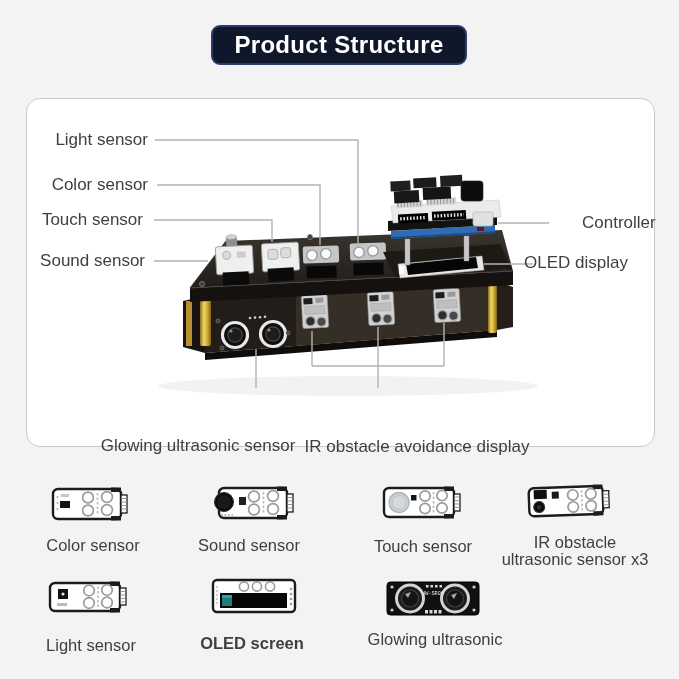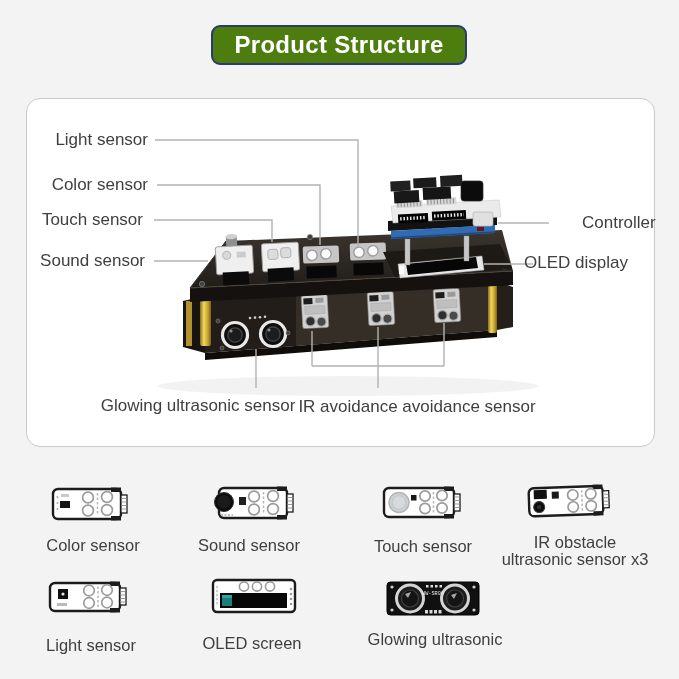--- a/index.html
+++ b/index.html
@@ -4,34 +4,34 @@
 <style>
   html,body{margin:0;padding:0;}
   body{
     width:679px;height:679px;position:relative;overflow:hidden;
     background:#f3f3f3;
     font-family:"Liberation Sans",sans-serif;
     -webkit-font-smoothing:antialiased;
   }
   .badge{
     position:absolute;left:211px;top:25px;width:256px;height:40px;
-    background:#4d7c0f;border:2px solid #2B3C6B;border-radius:9px;
+    background:#0f172a;border:2px solid #2B3C6B;border-radius:9px;
     box-sizing:border-box;display:flex;align-items:center;justify-content:center;
   }
   .badge span{color:#fff;font-size:24px;font-weight:bold;letter-spacing:.3px;}
   .panel{
     position:absolute;left:26px;top:98px;width:629px;height:349px;
     background:#fff;border:1.5px solid #C9C9C9;border-radius:14px;box-sizing:border-box;
   }
   .robot-svg{position:absolute;left:26px;top:98px;}
   .lbl{
     position:absolute;color:#3F3F3F;font-size:17px;line-height:20px;white-space:nowrap;
   }
   .lbl.r{text-align:right;}
-  .lbl.c{transform:translateX(-50%);text-align:center;}
+  .lbl.c{transform:translateX(-50%);text-align:center;margin-top:40px;}
   .part{position:absolute;}
   .part-label{
     position:absolute;color:#3F3F3F;font-size:16.5px;line-height:17px;
     transform:translateX(-50%);text-align:center;white-space:nowrap;
   }
   .part-label span{display:block;}
 </style>
 </head>
 <body>
 
@@ -205,21 +205,21 @@
   </g>
 </svg>
 
 <div class="lbl r" style="right:531px;top:130px;">Light sensor</div>
 <div class="lbl r" style="right:531px;top:175px;">Color sensor</div>
 <div class="lbl r" style="right:536px;top:210px;">Touch sensor</div>
 <div class="lbl r" style="right:534px;top:251px;">Sound sensor</div>
 <div class="lbl" style="left:553px;top:213px;margin-left:29px;">Controller</div>
 <div class="lbl" style="left:524px;top:253px;">OLED display</div>
 <div class="lbl c" style="left:198px;top:396px;">Glowing ultrasonic sensor</div>
-<div class="lbl c" style="left:417px;top:397px;">IR avoidance avoidance sensor</div>
+<div class="lbl c" style="left:417px;top:397px;">IR obstacle avoidance display</div>
 
 <div class="part" style="left:51px;top:485px;">
   <svg width="78" height="38" viewBox="0 0 78 38">
     <rect x="2" y="4" width="68" height="30" rx="5" fill="#fff" stroke="#1c1c1c" stroke-width="2.4"></rect>
     <rect x="60" y="2.5" width="10" height="4.5" fill="#1c1c1c"></rect>
       <rect x="60" y="31" width="10" height="4.5" fill="#1c1c1c"></rect>
     <rect x="70" y="10" width="6" height="18" fill="#fff" stroke="#1c1c1c" stroke-width="1.3"></rect>
     <line x1="70.5" y1="13.5" x2="75.5" y2="13.5" stroke="#999"></line>
       <line x1="70.5" y1="17" x2="75.5" y2="17" stroke="#999"></line>
     <line x1="70.5" y1="20.5" x2="75.5" y2="20.5" stroke="#999"></line>
@@ -341,21 +341,21 @@
     <circle cx="59" cy="8.5" r="4.6" fill="#fff" stroke="#9b9b9b" stroke-width="1.6"></circle>
     <rect x="9" y="15" width="67" height="15" fill="#070707"></rect>
     <rect x="11" y="17" width="10" height="11" fill="#1d7d7a"></rect>
     <rect x="11" y="17" width="10" height="3" fill="#2ba5a0"></rect>
     <line x1="6" y1="8" x2="6" y2="28" stroke="#bbb" stroke-width="1.4" stroke-dasharray="2.2 1.8"></line>
     <circle cx="80" cy="11" r="1.3" fill="#999"></circle>
       <circle cx="80" cy="16" r="1.3" fill="#999"></circle>
     <circle cx="80" cy="21" r="1.3" fill="#999"></circle>
       <circle cx="80" cy="26" r="1.3" fill="#999"></circle>
   </svg>
-  <div class="part-label" style="left:41px;top:57px;">OLED screen</div>
+  <div class="part-label" style="left:41px;top:57px;font-weight:bold;">OLED screen</div>
 </div>
 
 <div class="part" style="left:385px;top:577px;">
   <svg width="96" height="42" viewBox="0 0 96 42">
     <rect x="2" y="5" width="92" height="33" rx="3.5" fill="#101010" stroke="#000"></rect>
     <circle cx="7" cy="10" r="1.6" fill="#cfcfcf"></circle>
       <circle cx="89" cy="10" r="1.6" fill="#cfcfcf"></circle>
     <circle cx="7" cy="33" r="1.6" fill="#cfcfcf"></circle>
       <circle cx="89" cy="33" r="1.6" fill="#cfcfcf"></circle>
     <circle cx="25" cy="21.5" r="13.5" fill="#1c1c1c" stroke="#d4d4d4" stroke-width="3"></circle>

